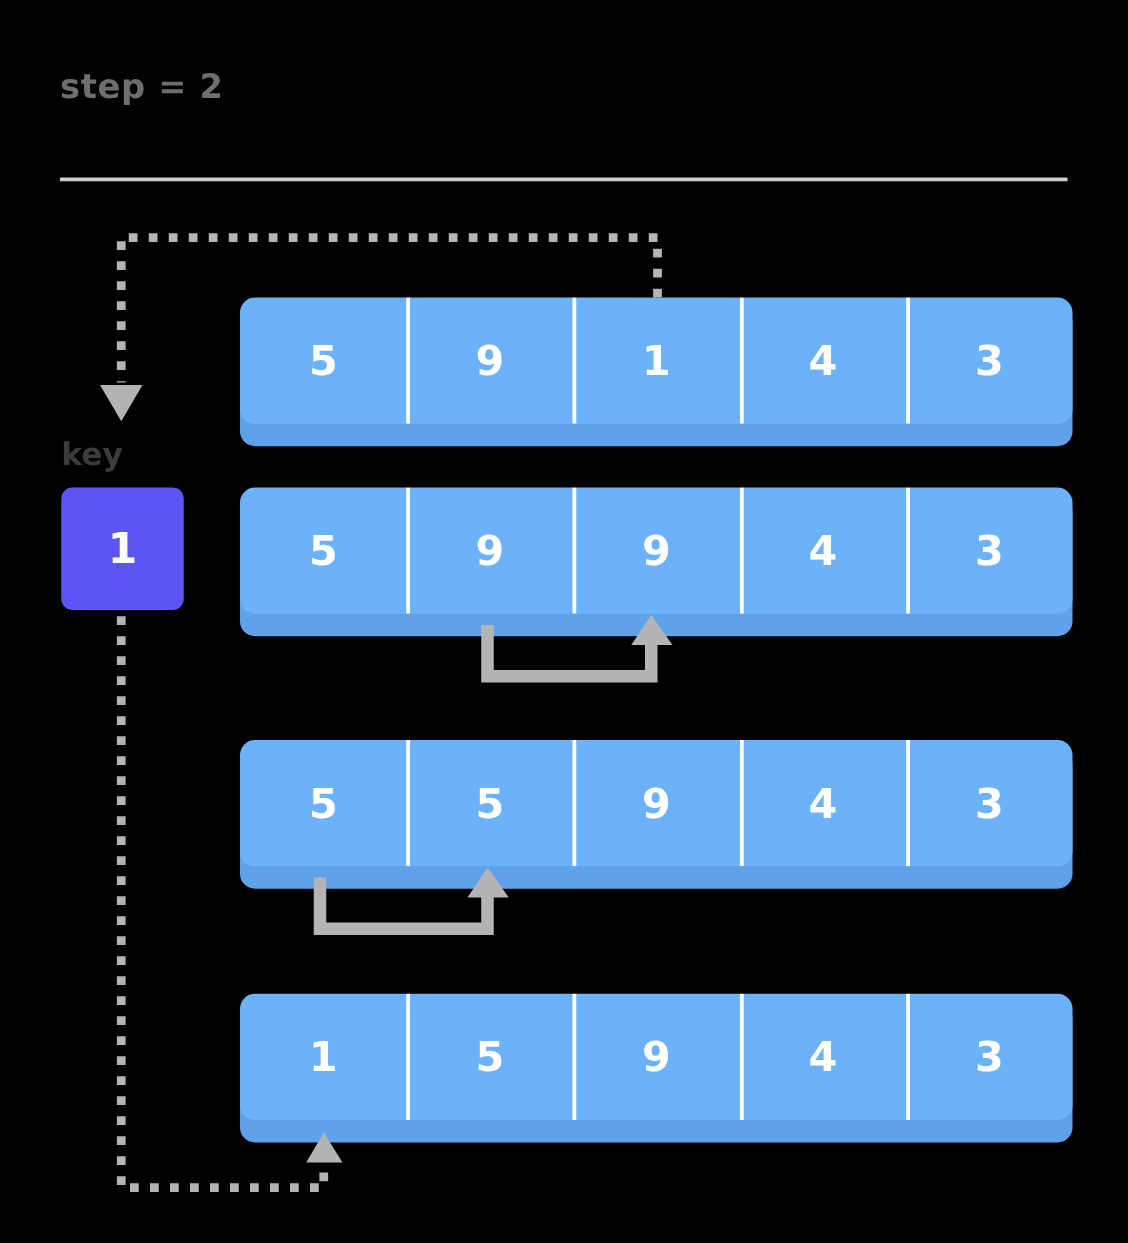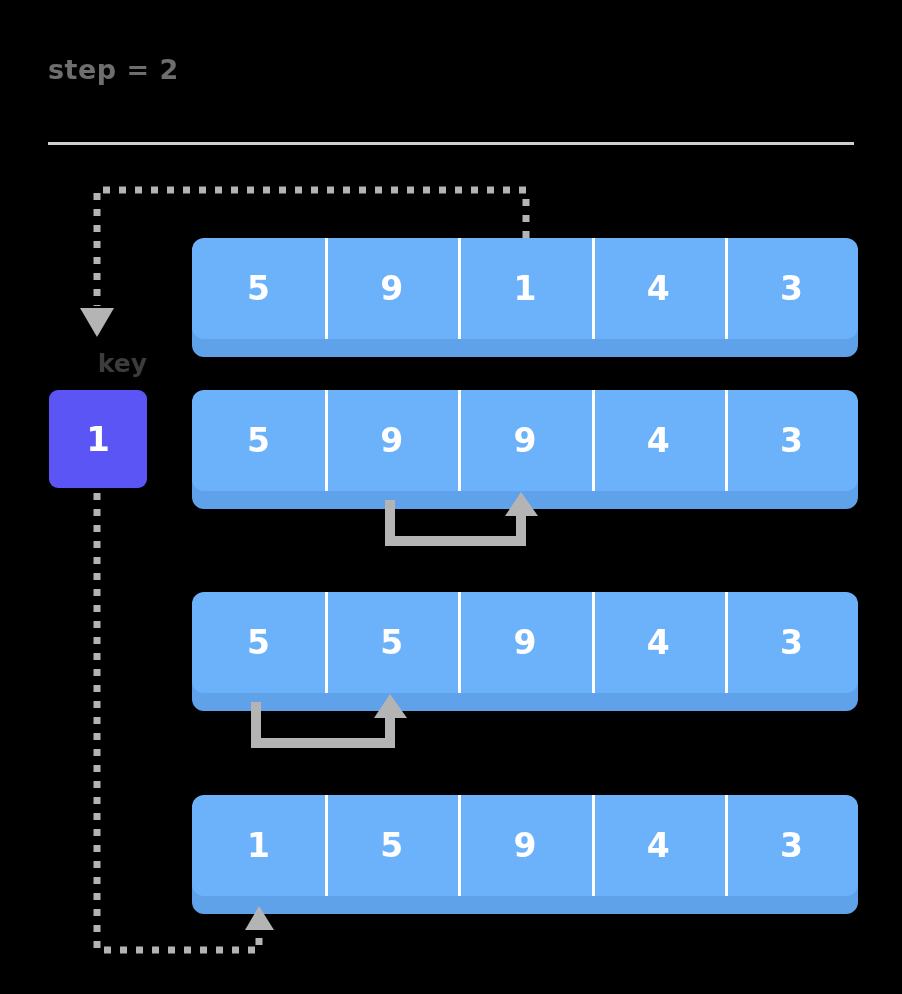--- a/index.html
+++ b/index.html
@@ -42,21 +42,21 @@
     height: 3px;
     background: #cfcfcf;
   }
 
   
   .key-label {
     position: absolute;
     left: 49px;
     top: 349px;
     width: 98px;
-    text-align: right;
+    text-align: left;
     font-size: 25px;
     font-weight: bold;
     color: #3c3c3c;
   }
   .key-box {
     position: absolute;
     left: 49px;
     top: 390px;
     width: 98px;
     height: 98px;

